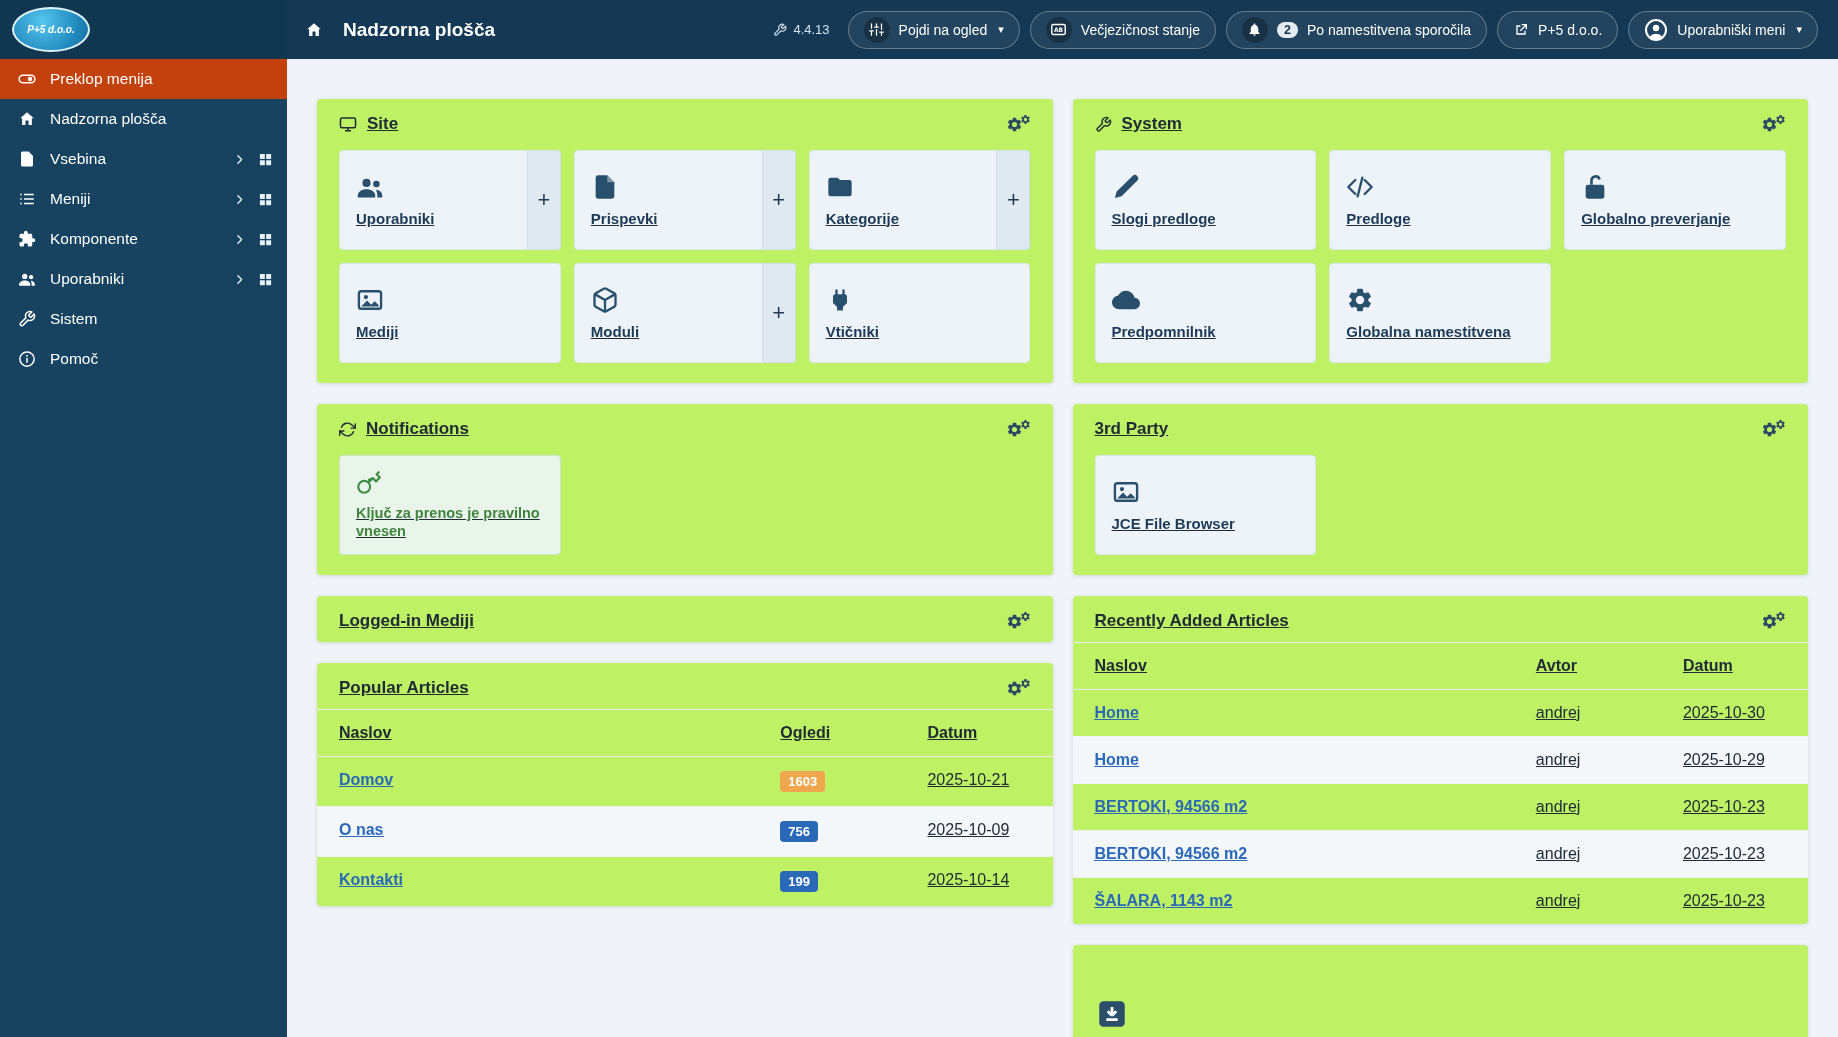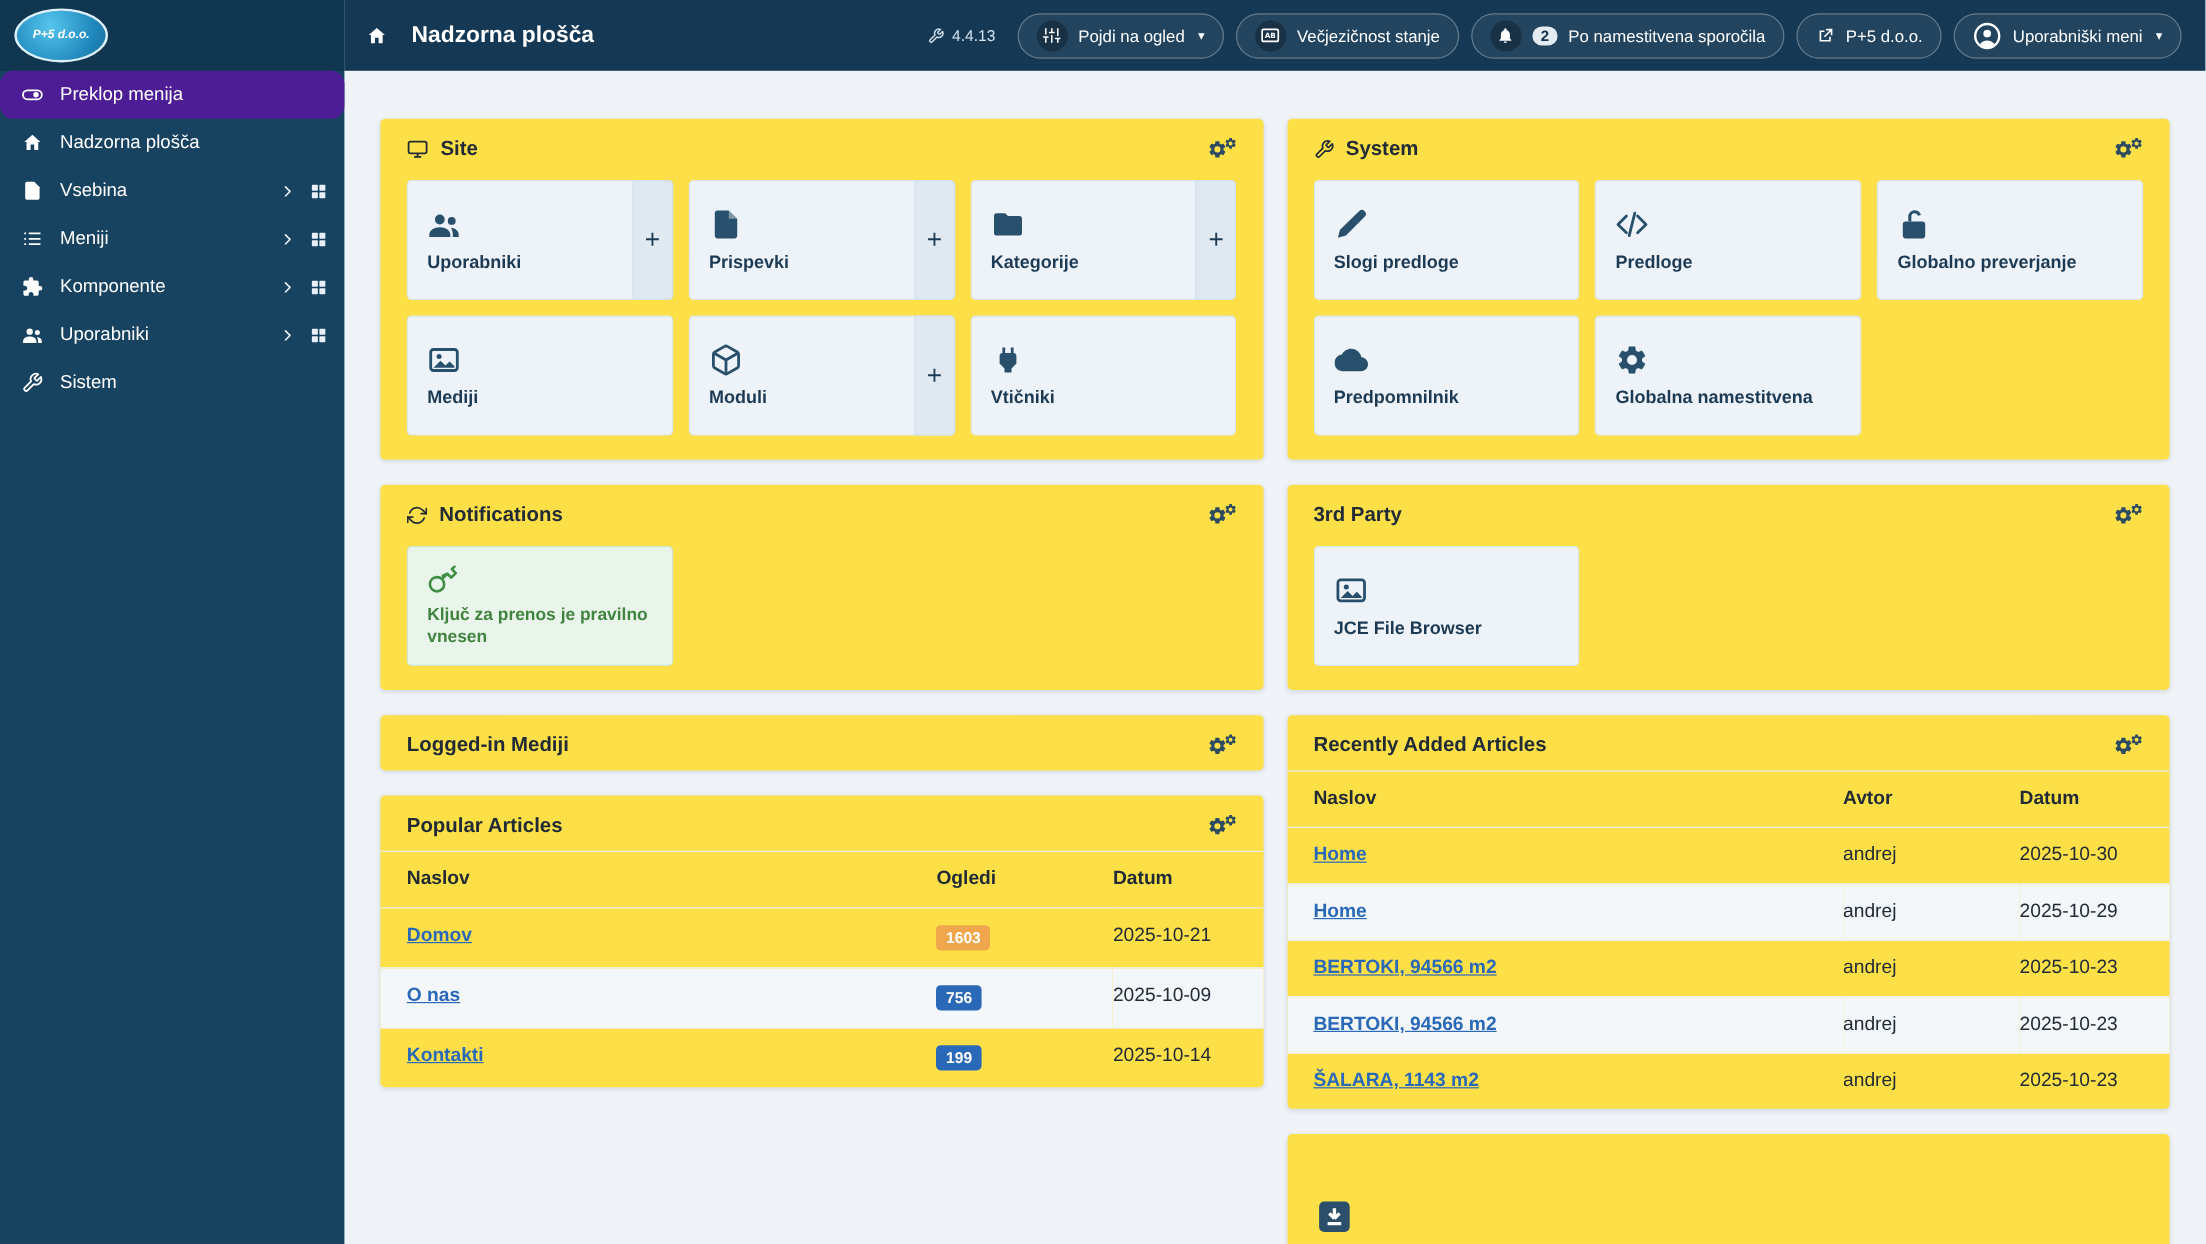--- a/index.html
+++ b/index.html
@@ -14,21 +14,21 @@
 
   
   .sidebar { width:287px; min-width:287px; height:100%; background:#174360; color:#fff; }
   .logo-strip { height:59px; background:#113650; display:flex; align-items:center; padding-left:12px; }
   .logo-oval { width:78px; height:45px; border-radius:50%;
     background:radial-gradient(circle at 38% 30%, #55c5ee, #1f86bb 68%, #1b6f9e);
     border:2px solid #ddf1fb; color:#fff; font-size:10px; font-weight:bold; font-style:italic;
     display:flex; align-items:center; justify-content:center; text-align:center; line-height:1; }
   .side-item { height:40px; display:flex; align-items:center; gap:14px; padding:0 14px 0 18px;
     font-size:15.5px; cursor:pointer; }
-  .side-item.active { background:#4c1d95;border-radius:11px; }
+  .side-item.active { background:#c2410c; }
   .side-extras { margin-left:auto; display:flex; align-items:center; gap:12px; color:#e8f1f8; }
 
   
   .main { flex:1; display:flex; flex-direction:column; height:100%; min-width:0; }
   .topbar { height:59px; background:#153955; display:flex; align-items:center;
     padding:0 20px 0 18px; color:#fff; gap:10px; flex:none; }
   .tb-title { font-size:19px; font-weight:600; margin-left:10px; white-space:nowrap; }
   .tb-spacer { flex:1; }
   .tb-version { display:flex; align-items:center; gap:6px; font-size:13px; color:#d4e2ee; margin-right:8px; white-space:nowrap; }
   .hbtn { display:flex; align-items:center; gap:9px; height:38px; padding:0 15px; border-radius:19px;
@@ -36,21 +36,21 @@
     cursor:pointer; white-space:nowrap; }
   .chip { width:26px; height:26px; border-radius:50%; background:rgba(0,0,0,.28);
     display:flex; align-items:center; justify-content:center; }
   .caret { font-size:11px; margin-left:2px; }
   .count-badge { background:#e4ebf1; color:#15334c; font-size:12.5px; font-weight:bold;
     border-radius:9px; padding:1px 7px; }
 
   
   .content { flex:1; display:flex; gap:20px; padding:40px 30px 0; overflow:hidden; }
   .col { flex:1; min-width:0; display:flex; flex-direction:column; }
-  .card { background:#fde047; border-radius:4px; box-shadow:0 1px 4px rgba(26,47,68,.14); margin-bottom:21px; flex:none; }
+  .card { background:#bef264; border-radius:4px; box-shadow:0 1px 4px rgba(26,47,68,.14); margin-bottom:21px; flex:none;text-decoration:underline; }
   .card-head { display:flex; align-items:center; padding:15px 22px 11px; gap:10px; }
   .card-title { font-size:17px; font-weight:bold; color:#212b36; }
   .head-icon { color:#212b36; }
   .cogs { margin-left:auto; display:flex; align-items:flex-start; color:#2c4a62; cursor:pointer; }
   .cogs .g2 { margin-left:-3px; margin-top:-2px; }
 
   .tiles { display:grid; grid-template-columns:repeat(3,1fr); gap:13px; padding:5px 22px 20px; }
   .tile { position:relative; background:#edf3f9; border:1px solid #dbe5ee; border-radius:4px; height:100px;
     display:flex; flex-direction:column; justify-content:center; align-items:flex-start; padding:10px 16px; cursor:pointer; }
   .tile .t-icon { color:#28506c; }
@@ -281,20 +281,26 @@
           <use href="#i-grid"></use>
         </svg>
     </span>
   </div>
   <div class="side-item">
     <svg class="ic ic18">
         <use href="#i-wrench"></use>
       </svg>
     <span>Sistem</span>
   </div>
+  <div class="side-item">
+    <svg class="ic ic18">
+        <use href="#i-info"></use>
+      </svg>
+    <span>Pomoč</span>
+  </div>
 </nav>
 
 <div class="main">
 
   <header class="topbar">
     <svg class="ic ic18">
         <use href="#i-home"></use>
       </svg>
     <h1 class="tb-title">Nadzorna plošča</h1>
     <div class="tb-spacer"></div>

